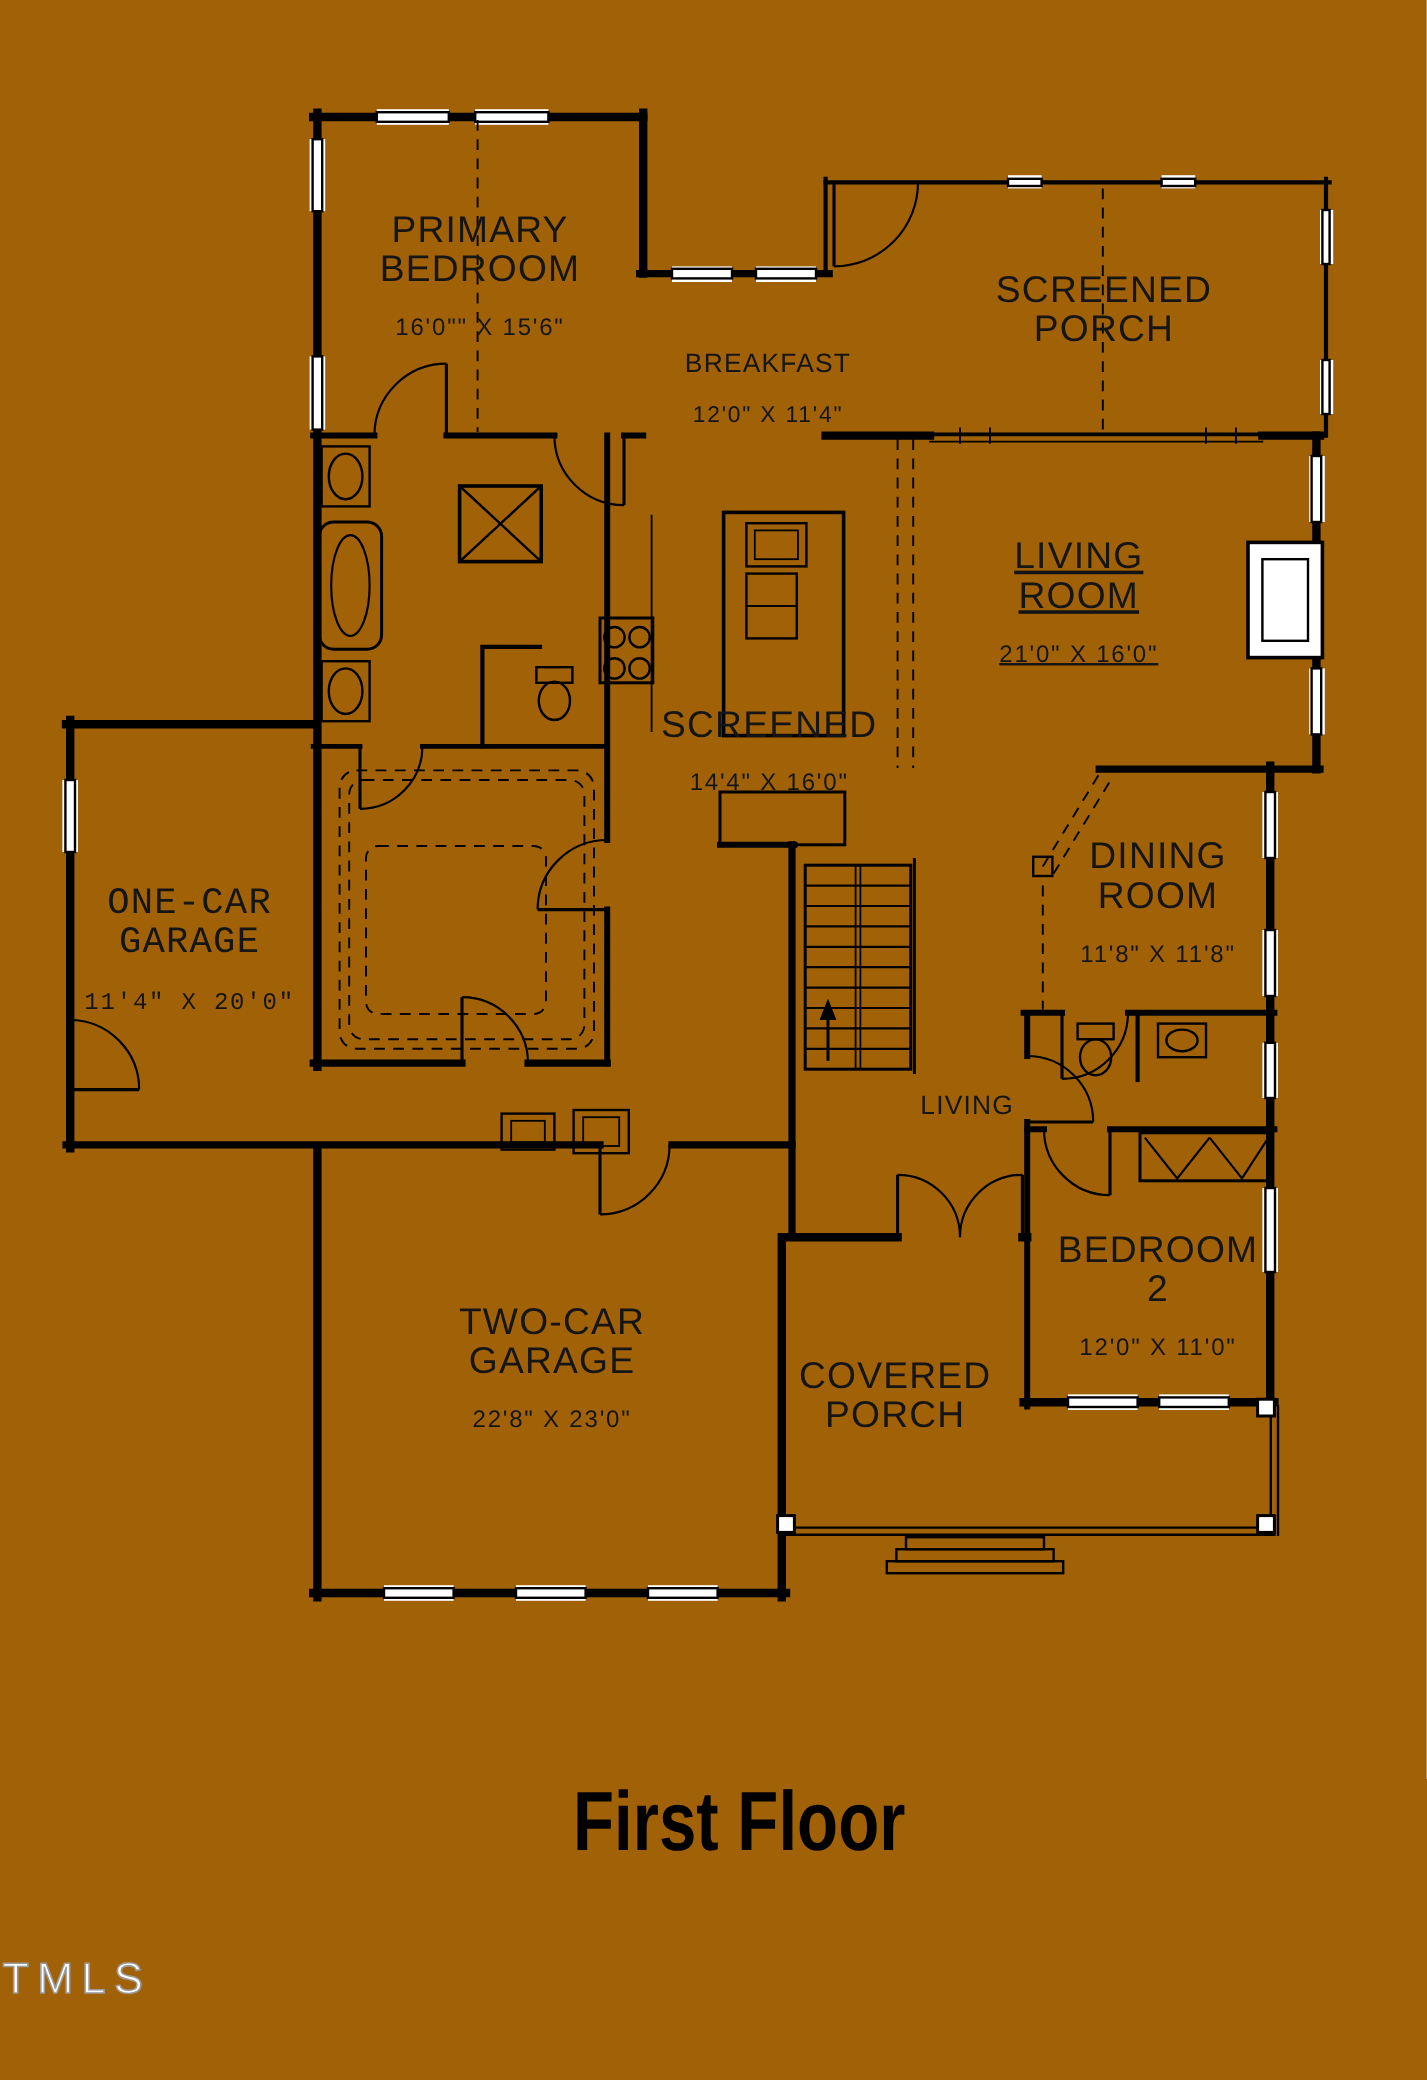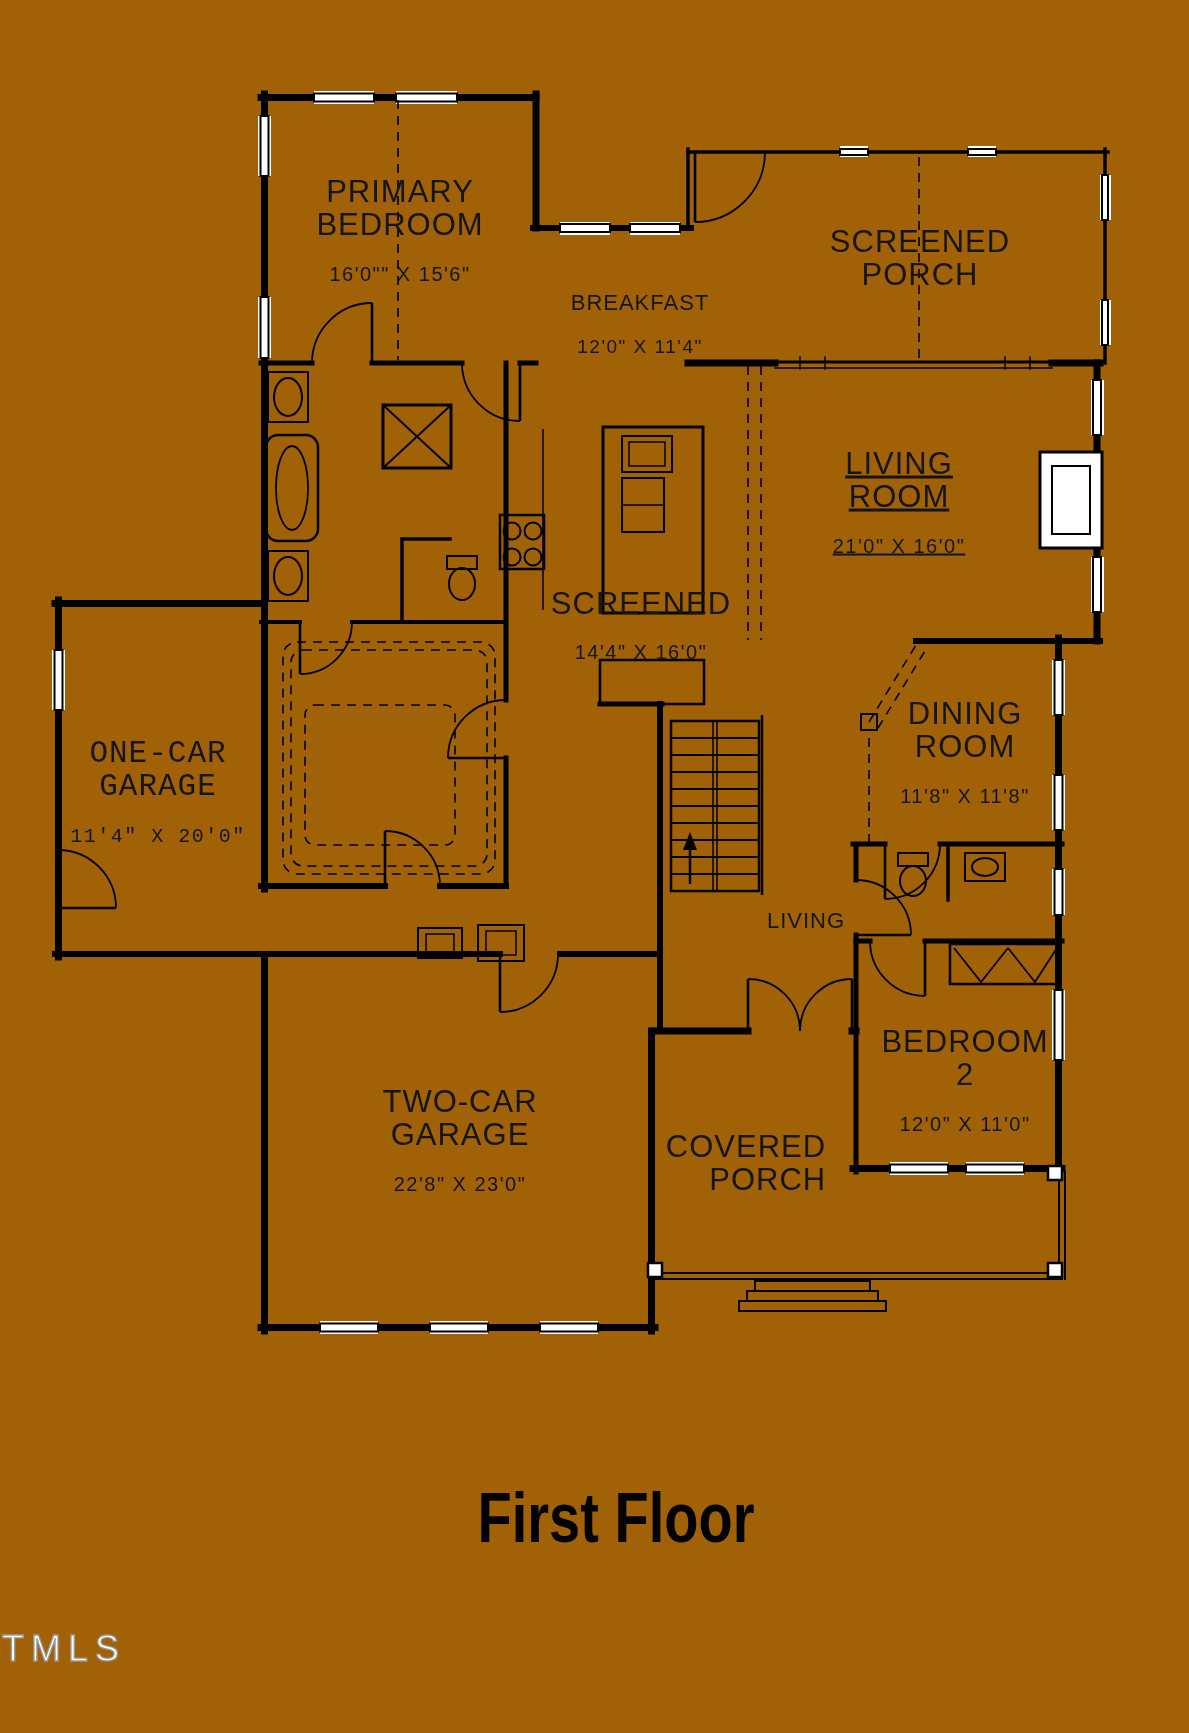--- a/index.html
+++ b/index.html
@@ -295,21 +295,21 @@
   <div class="lbl" style="left:806px;top:921px;">
     <span class="nm small">LIVING</span>
   </div>
 
   <div class="lbl" style="left:460px;top:1140px;">
     <span class="nm">TWO-CAR
 GARAGE</span>
     <span class="dm">22'8" X 23'0"</span>
   </div>
 
-  <div class="lbl" style="left:746px;top:1163px;text-align:right;">
+  <div class="lbl" style="left:746px;top:1163px;">
     <span class="nm">COVERED
 PORCH</span>
   </div>
 
   <div class="lbl" style="left:965px;top:1080px;">
     <span class="nm">BEDROOM
 2</span>
     <span class="dm">12'0" X 11'0"</span>
   </div>
 

